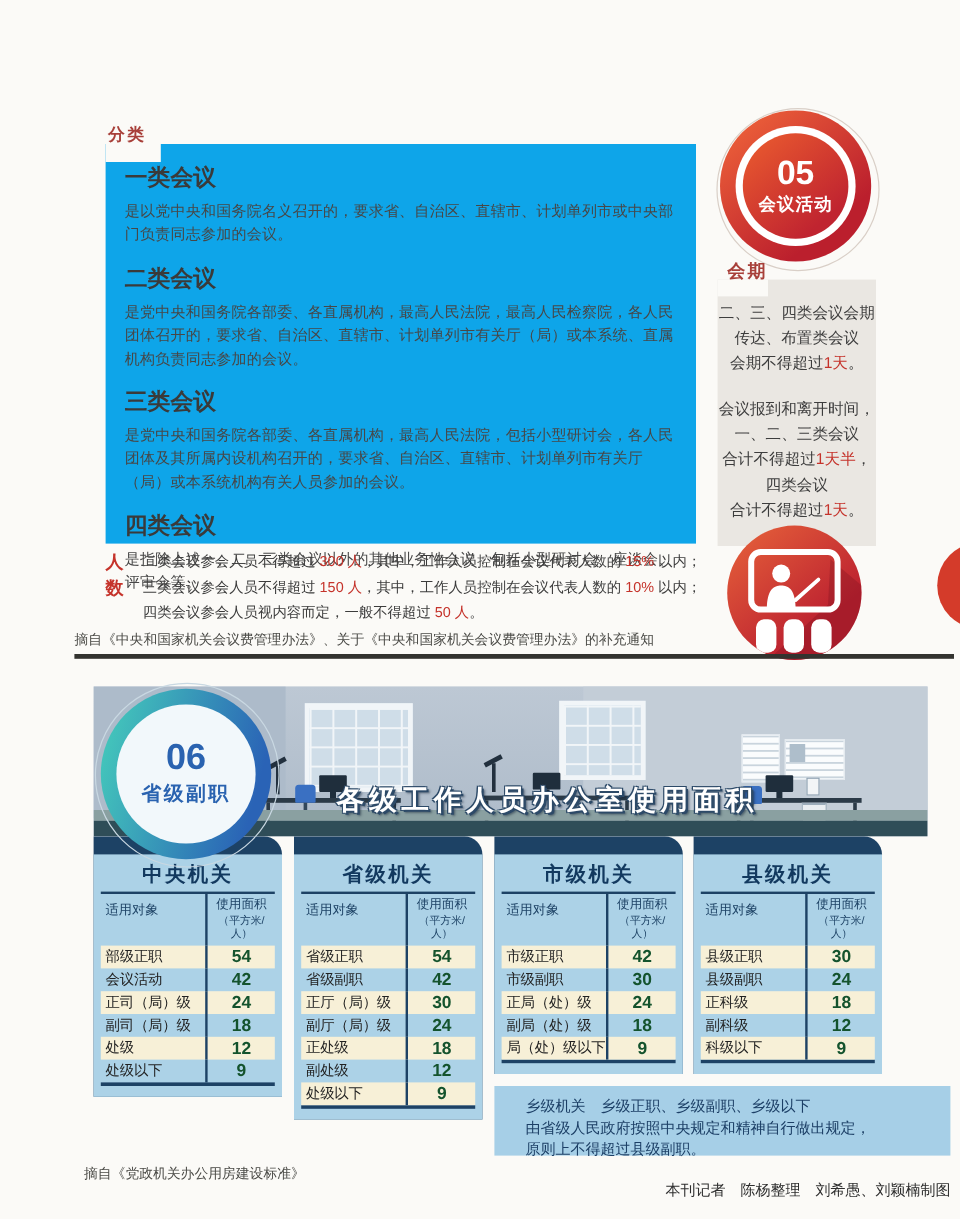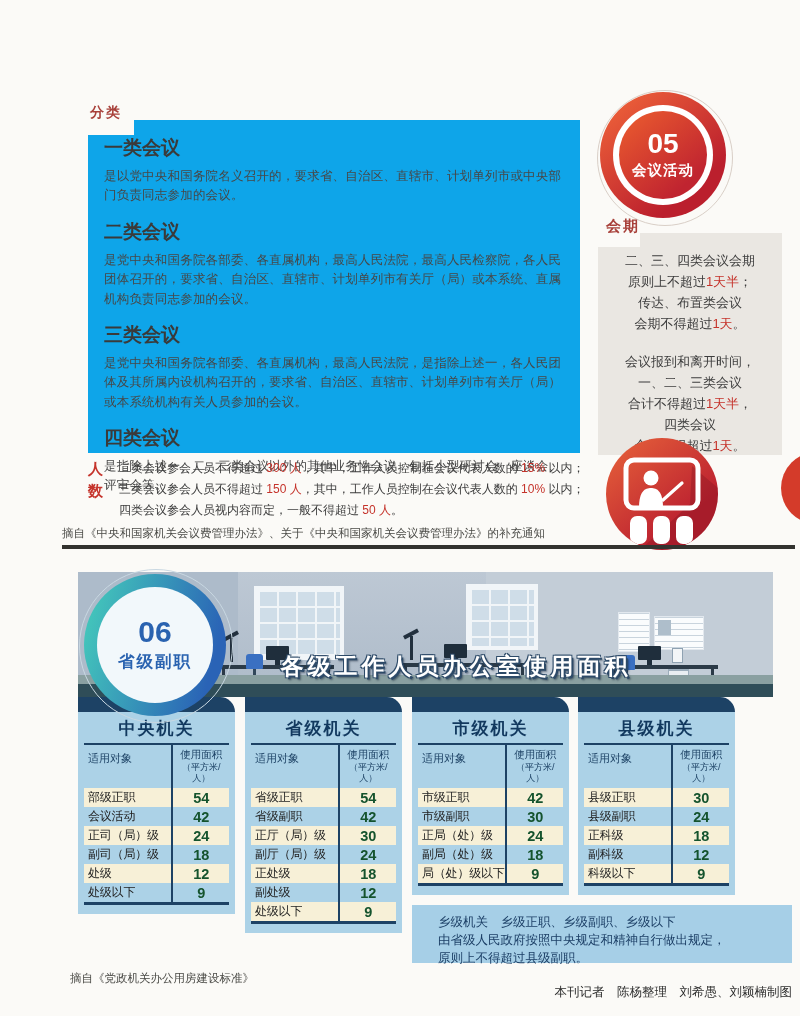--- a/index.html
+++ b/index.html
@@ -23,21 +23,21 @@
 
   
   .badge05-outline{position:absolute;left:597px;top:90px;width:134px;height:134px;border:1px solid #d9cfc7;border-radius:50%;z-index:2;}
   .badge05{position:absolute;left:600px;top:92px;width:126px;height:126px;border-radius:50%;background:linear-gradient(140deg,#e85a38 15%,#bb1f2d 75%);z-index:3;}
   .b5ring{position:absolute;left:13px;top:13px;right:13px;bottom:13px;border-radius:50%;background:#ffffff;}
   .b5inner{position:absolute;left:6px;top:6px;right:6px;bottom:6px;border-radius:50%;background:linear-gradient(140deg,#e4532f 15%,#c02430 80%);display:flex;flex-direction:column;align-items:center;justify-content:center;color:#fff;}
   .b5num{font-size:28px;font-weight:bold;line-height:1;}
   .b5lab{font-size:14.5px;font-weight:bold;letter-spacing:1px;margin-top:3px;}
 
   .huiqi{position:absolute;left:606px;top:217px;font-size:15px;font-weight:bold;color:#a8403a;letter-spacing:2px;z-index:3;}
-  .panel-duration{position:absolute;left:598px;top:233px;width:184px;height:222px;background:#eae7e2;text-align:center;box-sizing:border-box;z-index:1;}
+  .panel-duration{position:absolute;left:598px;top:233px;width:132px;height:222px;background:#eae7e2;text-align:center;box-sizing:border-box;z-index:1;}
   .panel-duration::before{content:"";position:absolute;top:0;left:0;width:42px;height:14px;background:#fbfaf7;}
   .dur-para{margin-top:17px;}
   .dur-line{font-size:13px;color:#3d3d3d;line-height:1.62;}
 
   .presenter{position:absolute;left:606px;top:438px;width:112px;height:112px;border-radius:50%;overflow:hidden;background:linear-gradient(140deg,#e25b39 10%,#bc2130 72%);z-index:4;}
   .edge-dot{position:absolute;left:781px;top:452px;width:72px;height:72px;border-radius:50%;background:#d43b2a;z-index:4;}
 
   
   .illustration{position:absolute;left:78px;top:572px;width:695px;height:125px;background:linear-gradient(180deg,#bdc8d4,#b0bdcb 82%);overflow:hidden;z-index:1;}
   .wall-seg1{position:absolute;left:0;top:0;width:160px;height:110px;background:#adbbca;}
@@ -94,21 +94,21 @@
 
 <div class="page">
 
   <div class="fenlei">分类</div>
   <div class="panel-main" id="meetingTypes">
       <div class="mt-title">一类会议</div>
       <div class="mt-desc">是以党中央和国务院名义召开的，要求省、自治区、直辖市、计划单列市或中央部门负责同志参加的会议。</div>
       <div class="mt-title">二类会议</div>
       <div class="mt-desc">是党中央和国务院各部委、各直属机构，最高人民法院，最高人民检察院，各人民团体召开的，要求省、自治区、直辖市、计划单列市有关厅（局）或本系统、直属机构负责同志参加的会议。</div>
       <div class="mt-title">三类会议</div>
-      <div class="mt-desc">是党中央和国务院各部委、各直属机构，最高人民法院，是指除上述一，各人民团体及其所属内设机构召开的，要求省、自治区、直辖市、计划单列市有关厅（局）或本系统机构有关人员参加的会议。</div>
+      <div class="mt-desc">是党中央和国务院各部委、各直属机构，最高人民法院，包括小型研讨会，各人民团体及其所属内设机构召开的，要求省、自治区、直辖市、计划单列市有关厅（局）或本系统机构有关人员参加的会议。</div>
       <div class="mt-title">四类会议</div>
       <div class="mt-desc">是指除上述一、二、三类会议以外的其他业务性会议，包括小型研讨会、座谈会、评审会等。</div>
     </div>
 
   <div class="renshu">
     <div class="renshu-label">人数</div>
     <div id="attnLines">
         <div class="attn-line"><span>二类会议参会人员不得超过 </span><span class="hl">300 人</span><span>，其中，工作人员控制在会议代表人数的 </span><span class="hl">15%</span><span> 以内；</span></div>
         <div class="attn-line"><span>三类会议参会人员不得超过 </span><span class="hl">150 人</span><span>，其中，工作人员控制在会议代表人数的 </span><span class="hl">10%</span><span> 以内；</span></div>
         <div class="attn-line"><span>四类会议参会人员视内容而定，一般不得超过 </span><span class="hl">50 人</span><span>。</span></div>
@@ -125,21 +125,20 @@
         <div class="b5num">05</div>
         <div class="b5lab">会议活动</div>
       </div>
     </div>
   </div>
 
   <div class="huiqi">会期</div>
   <div class="panel-duration" id="durationPanel">
       <div class="dur-para">
         <div class="dur-line"><span>二、三、四类会议会期</span></div>
-        <div class="dur-line"><span>原则上不超过</span><span class="hl">1天半</span><span>；</span></div>
         <div class="dur-line"><span>传达、布置类会议</span></div>
         <div class="dur-line"><span>会期不得超过</span><span class="hl">1天</span><span>。</span></div>
       </div>
       <div class="dur-para">
         <div class="dur-line"><span>会议报到和离开时间，</span></div>
         <div class="dur-line"><span>一、二、三类会议</span></div>
         <div class="dur-line"><span>合计不得超过</span><span class="hl">1天半</span><span>，</span></div>
         <div class="dur-line"><span>四类会议</span></div>
         <div class="dur-line"><span>合计不得超过</span><span class="hl">1天</span><span>。</span></div>
       </div>

